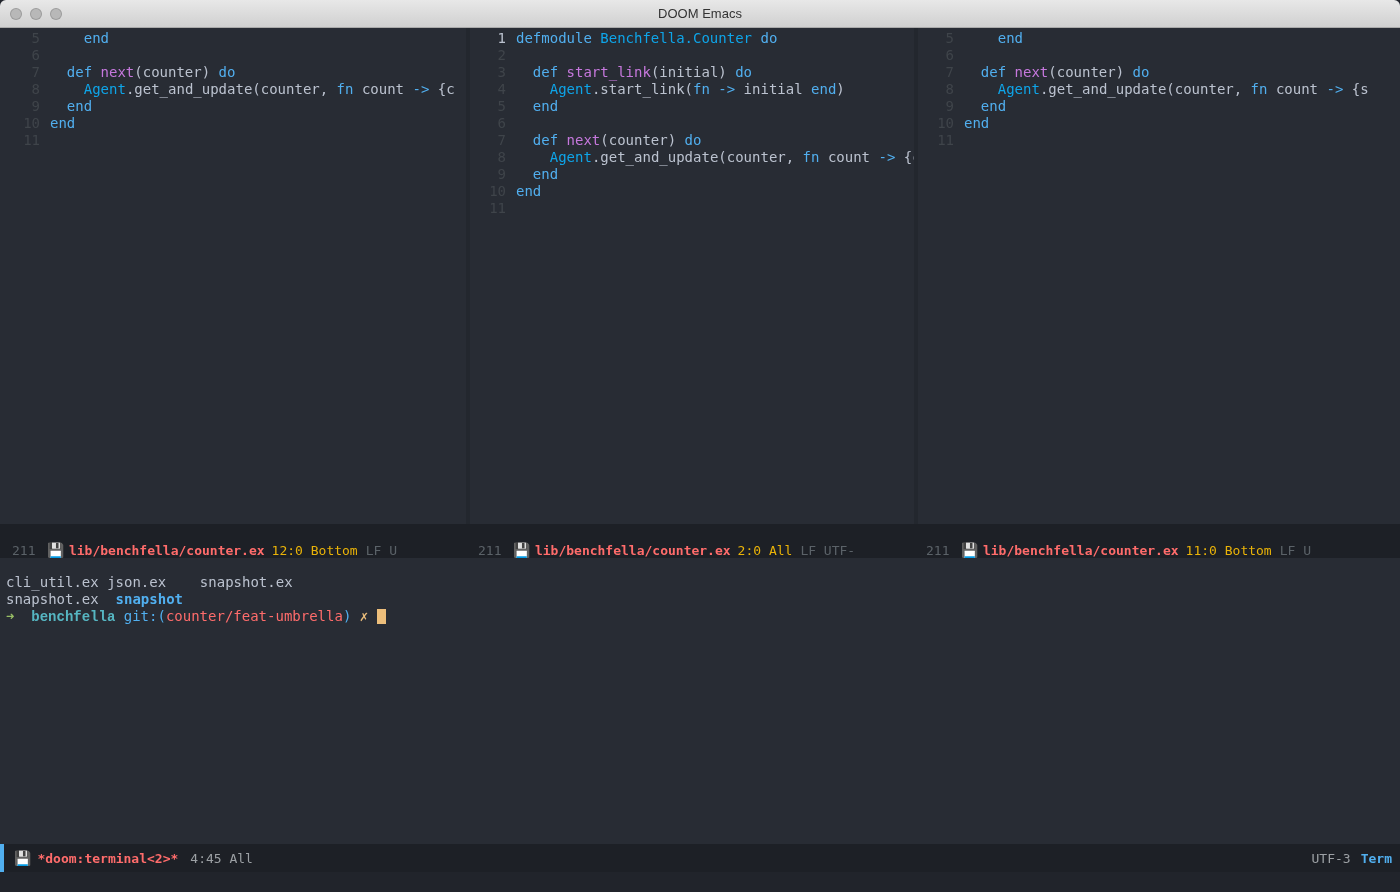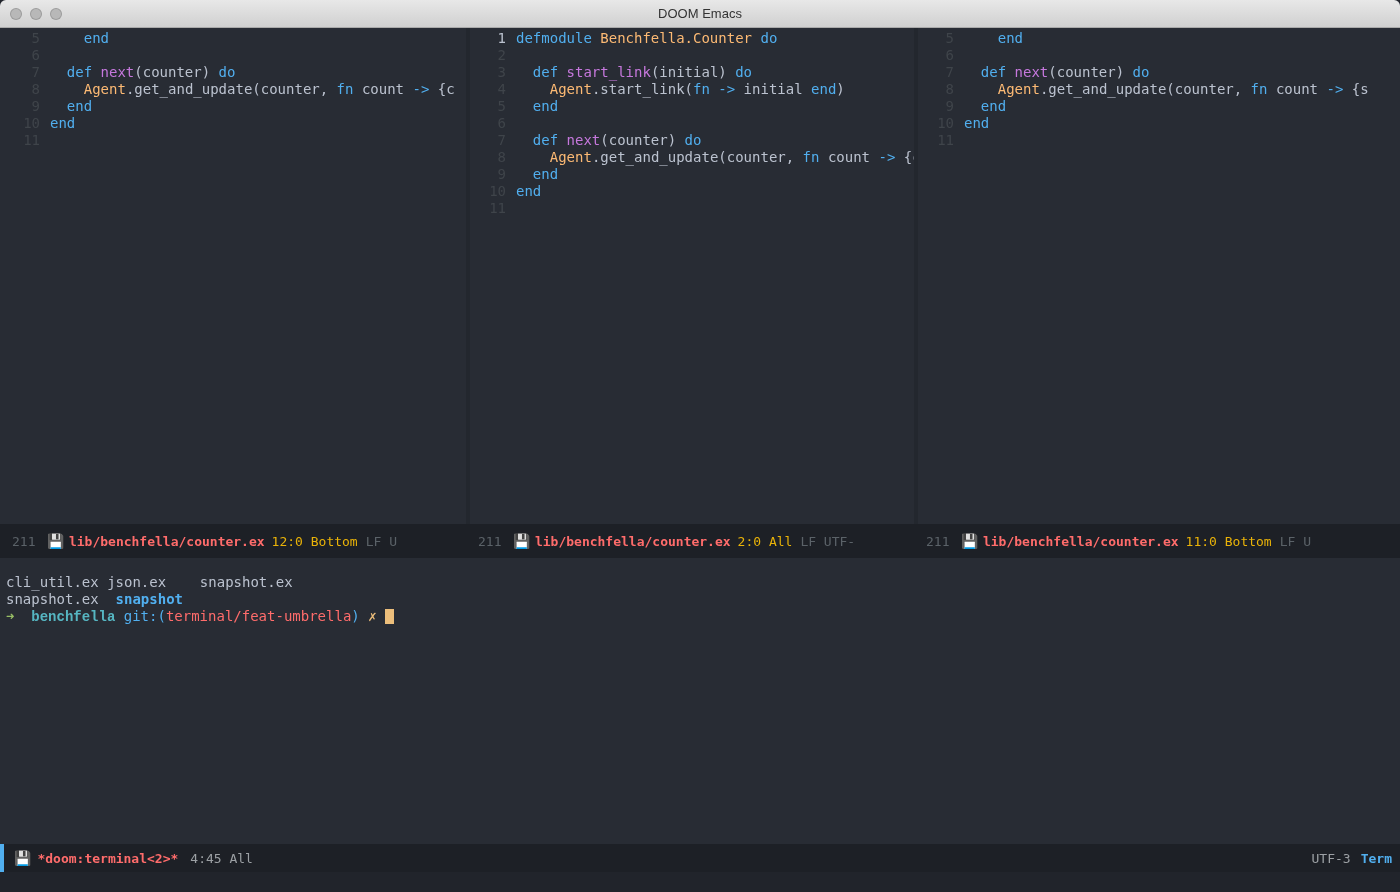--- a/index.html
+++ b/index.html
@@ -88,28 +88,28 @@
   .gutter .cur { color: #bbc2cf; }
   .code {
     flex: 1;
     white-space: pre;
     padding-top: 2px;
     line-height: 17px;
     overflow: hidden;
   }
   .kw { color: #51afef; }
   .fn { color: #c678dd; }
-  .mod { color: #fdba74; }
+  .mod { color: #0ea5e9; }
   .punc { color: #bbc2cf; }
   .arr { color: #51afef; }
   .modeline {
     height: 34px;
     background: #1d2026;
     display: flex;
-    align-items: center;
+    align-items: flex-end;
     font-size: 13px;
     color: #5b6268;
     padding: 0 4px;
     overflow: hidden;
     white-space: nowrap;
   }
   .modeline .win-num {
     color: #5b6268;
     padding: 0 8px;
   }
@@ -319,21 +319,21 @@
         <span class="pos">11:0 Bottom</span>
         <span class="enc">LF  U</span>
       </div>
     </div>
 
   </div>
 
   <div class="terminal-area">
     <div class="term-content"><span>cli_util.ex json.ex    snapshot.ex</span>
 <span>snapshot.ex  </span><span class="term-hl">snapshot</span>
-<span class="term-prompt-arrow">➜</span>  <span class="term-dir">benchfella</span> <span class="term-git">git:</span><span class="term-git">(</span><span class="term-branch">terminal/feat-umbrella</span><span class="term-git">)</span> <span class="term-dirty">✗</span> <span class="term-cursor"></span></div>
+<span class="term-prompt-arrow">➜</span>  <span class="term-dir">benchfella</span> <span class="term-git">git:</span><span class="term-git">(</span><span class="term-branch">counter/feat-umbrella</span><span class="term-git">)</span> <span class="term-dirty">✗</span> <span class="term-cursor"></span></div>
 
     <div class="bottom-modeline">
       <span class="save-icon">💾</span>
       <span class="buf">*doom:terminal&lt;2&gt;*</span>
       <span class="pos">4:45 All</span>
       <span class="spacer"></span>
       <span class="enc">UTF-3</span>
       <span class="mode">Term</span>
     </div>
     <div class="echo-area"></div>

